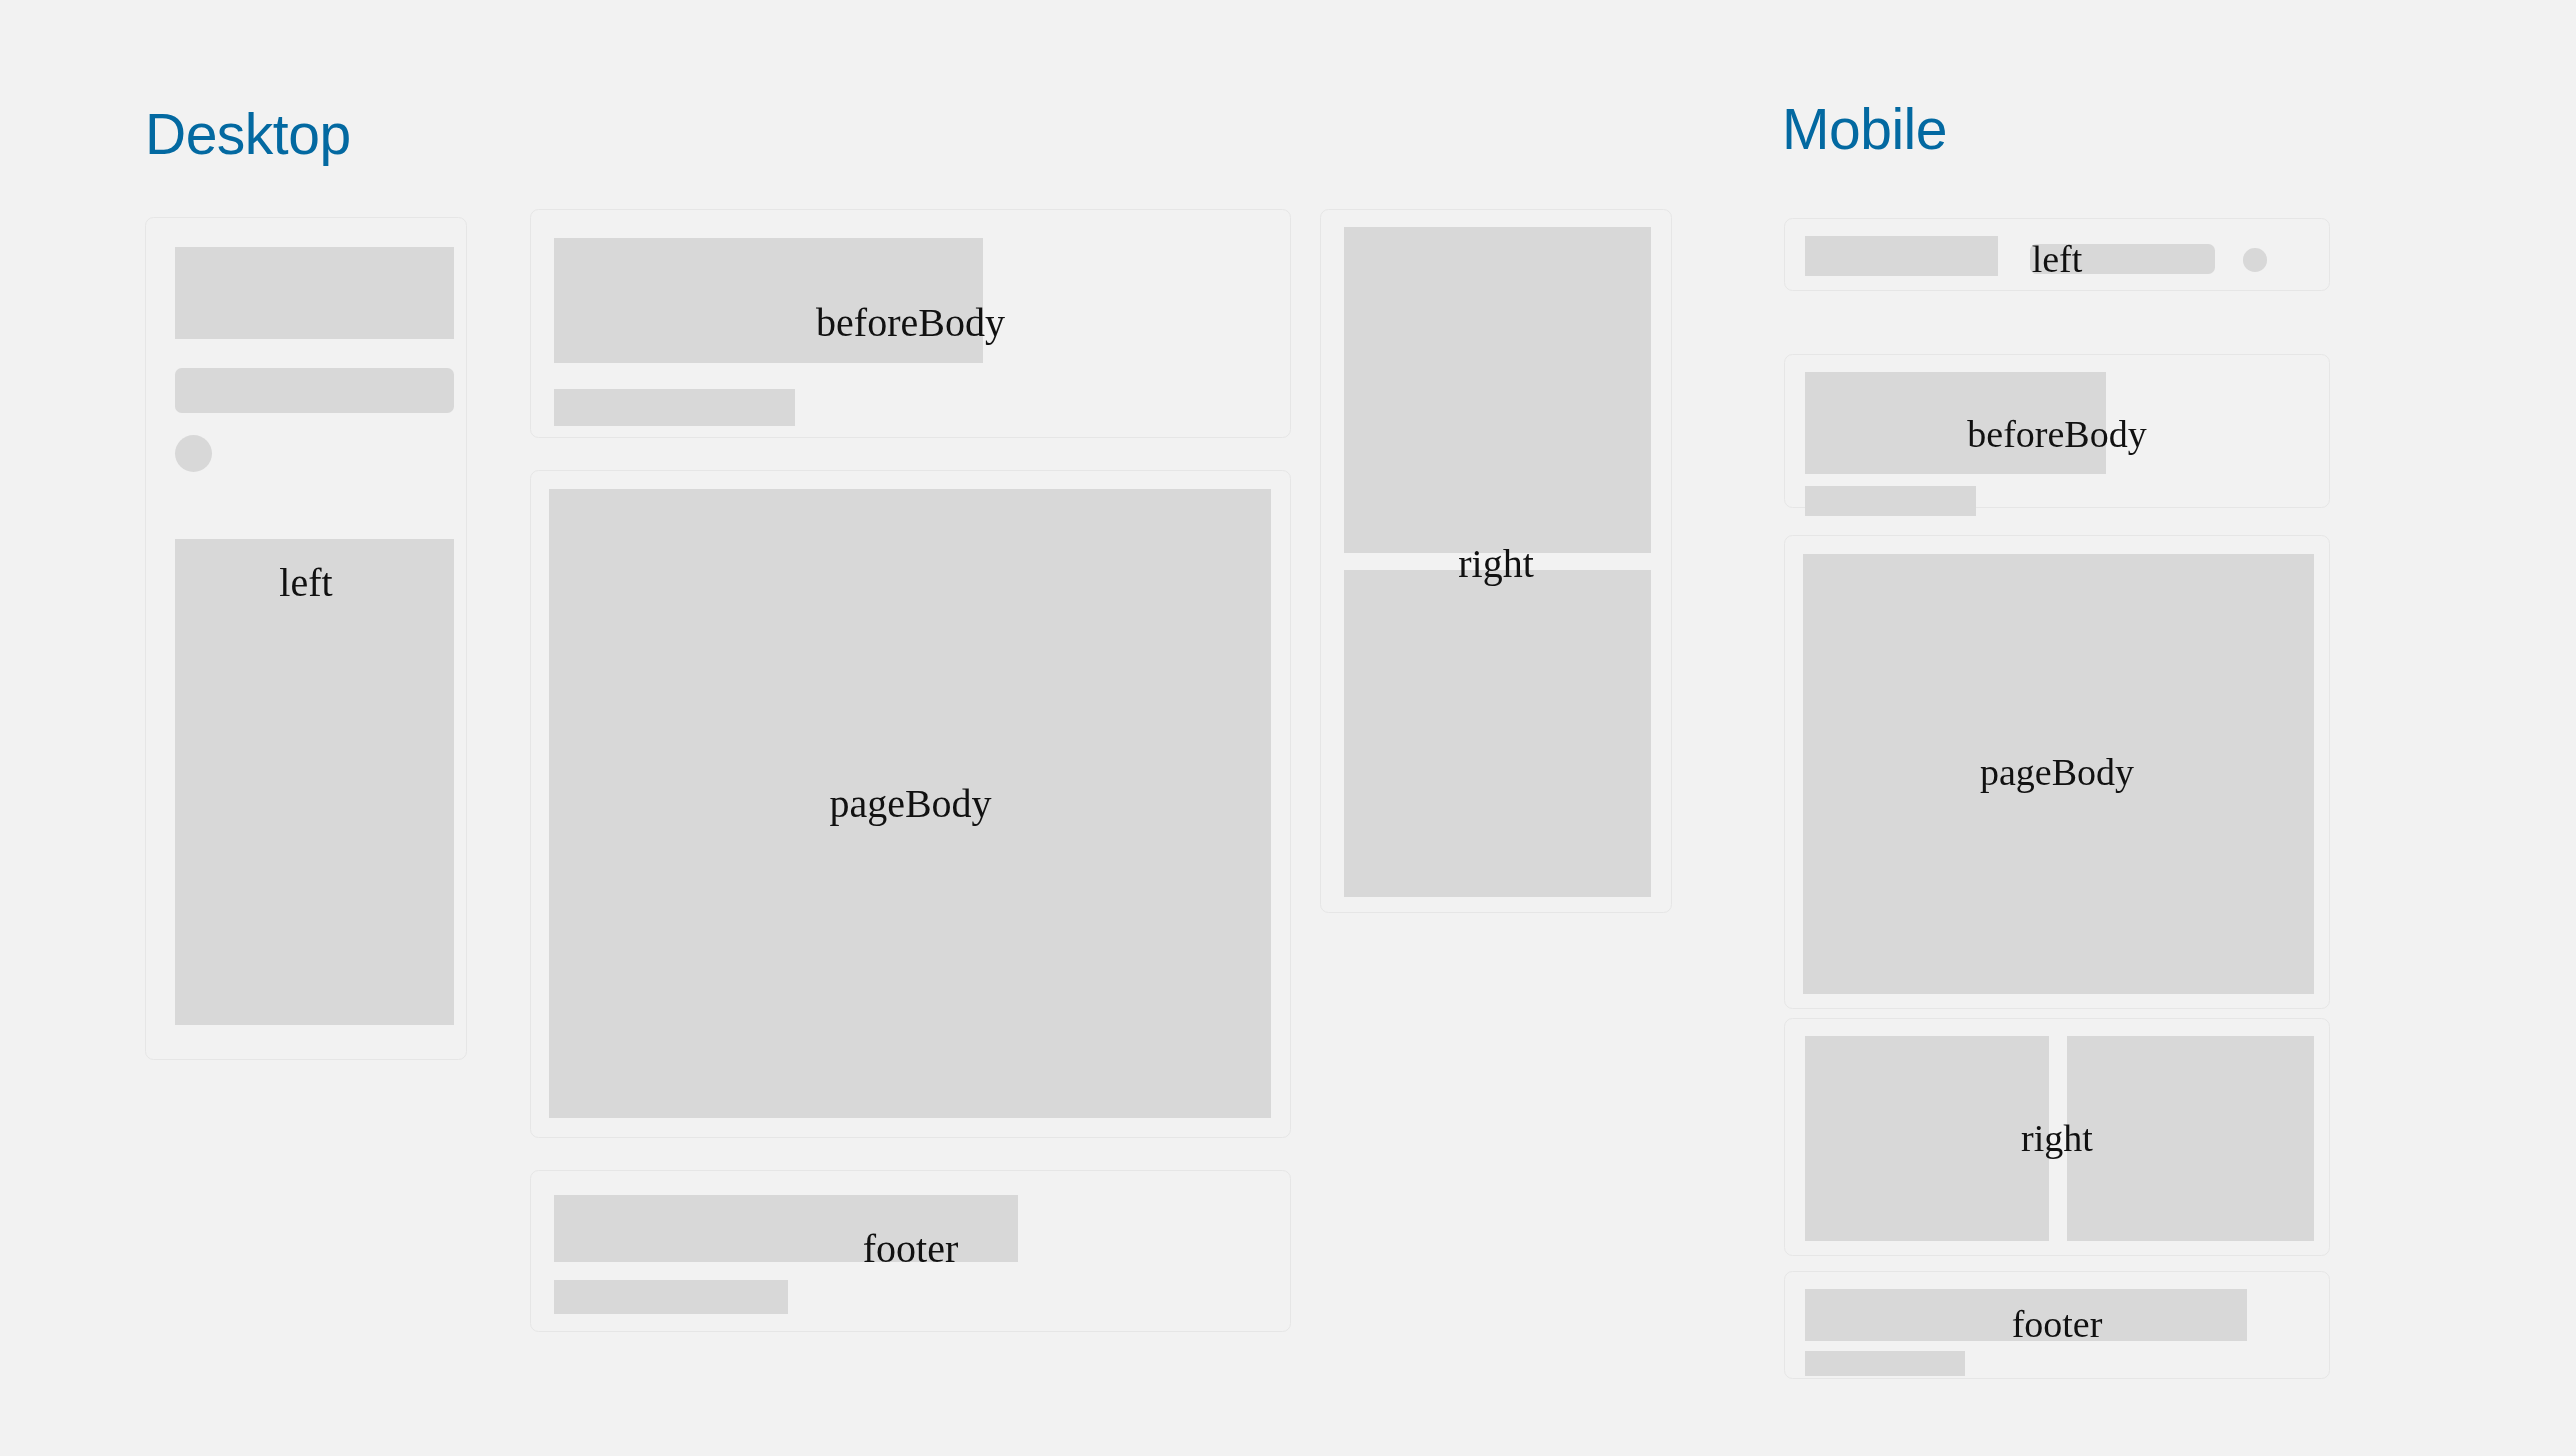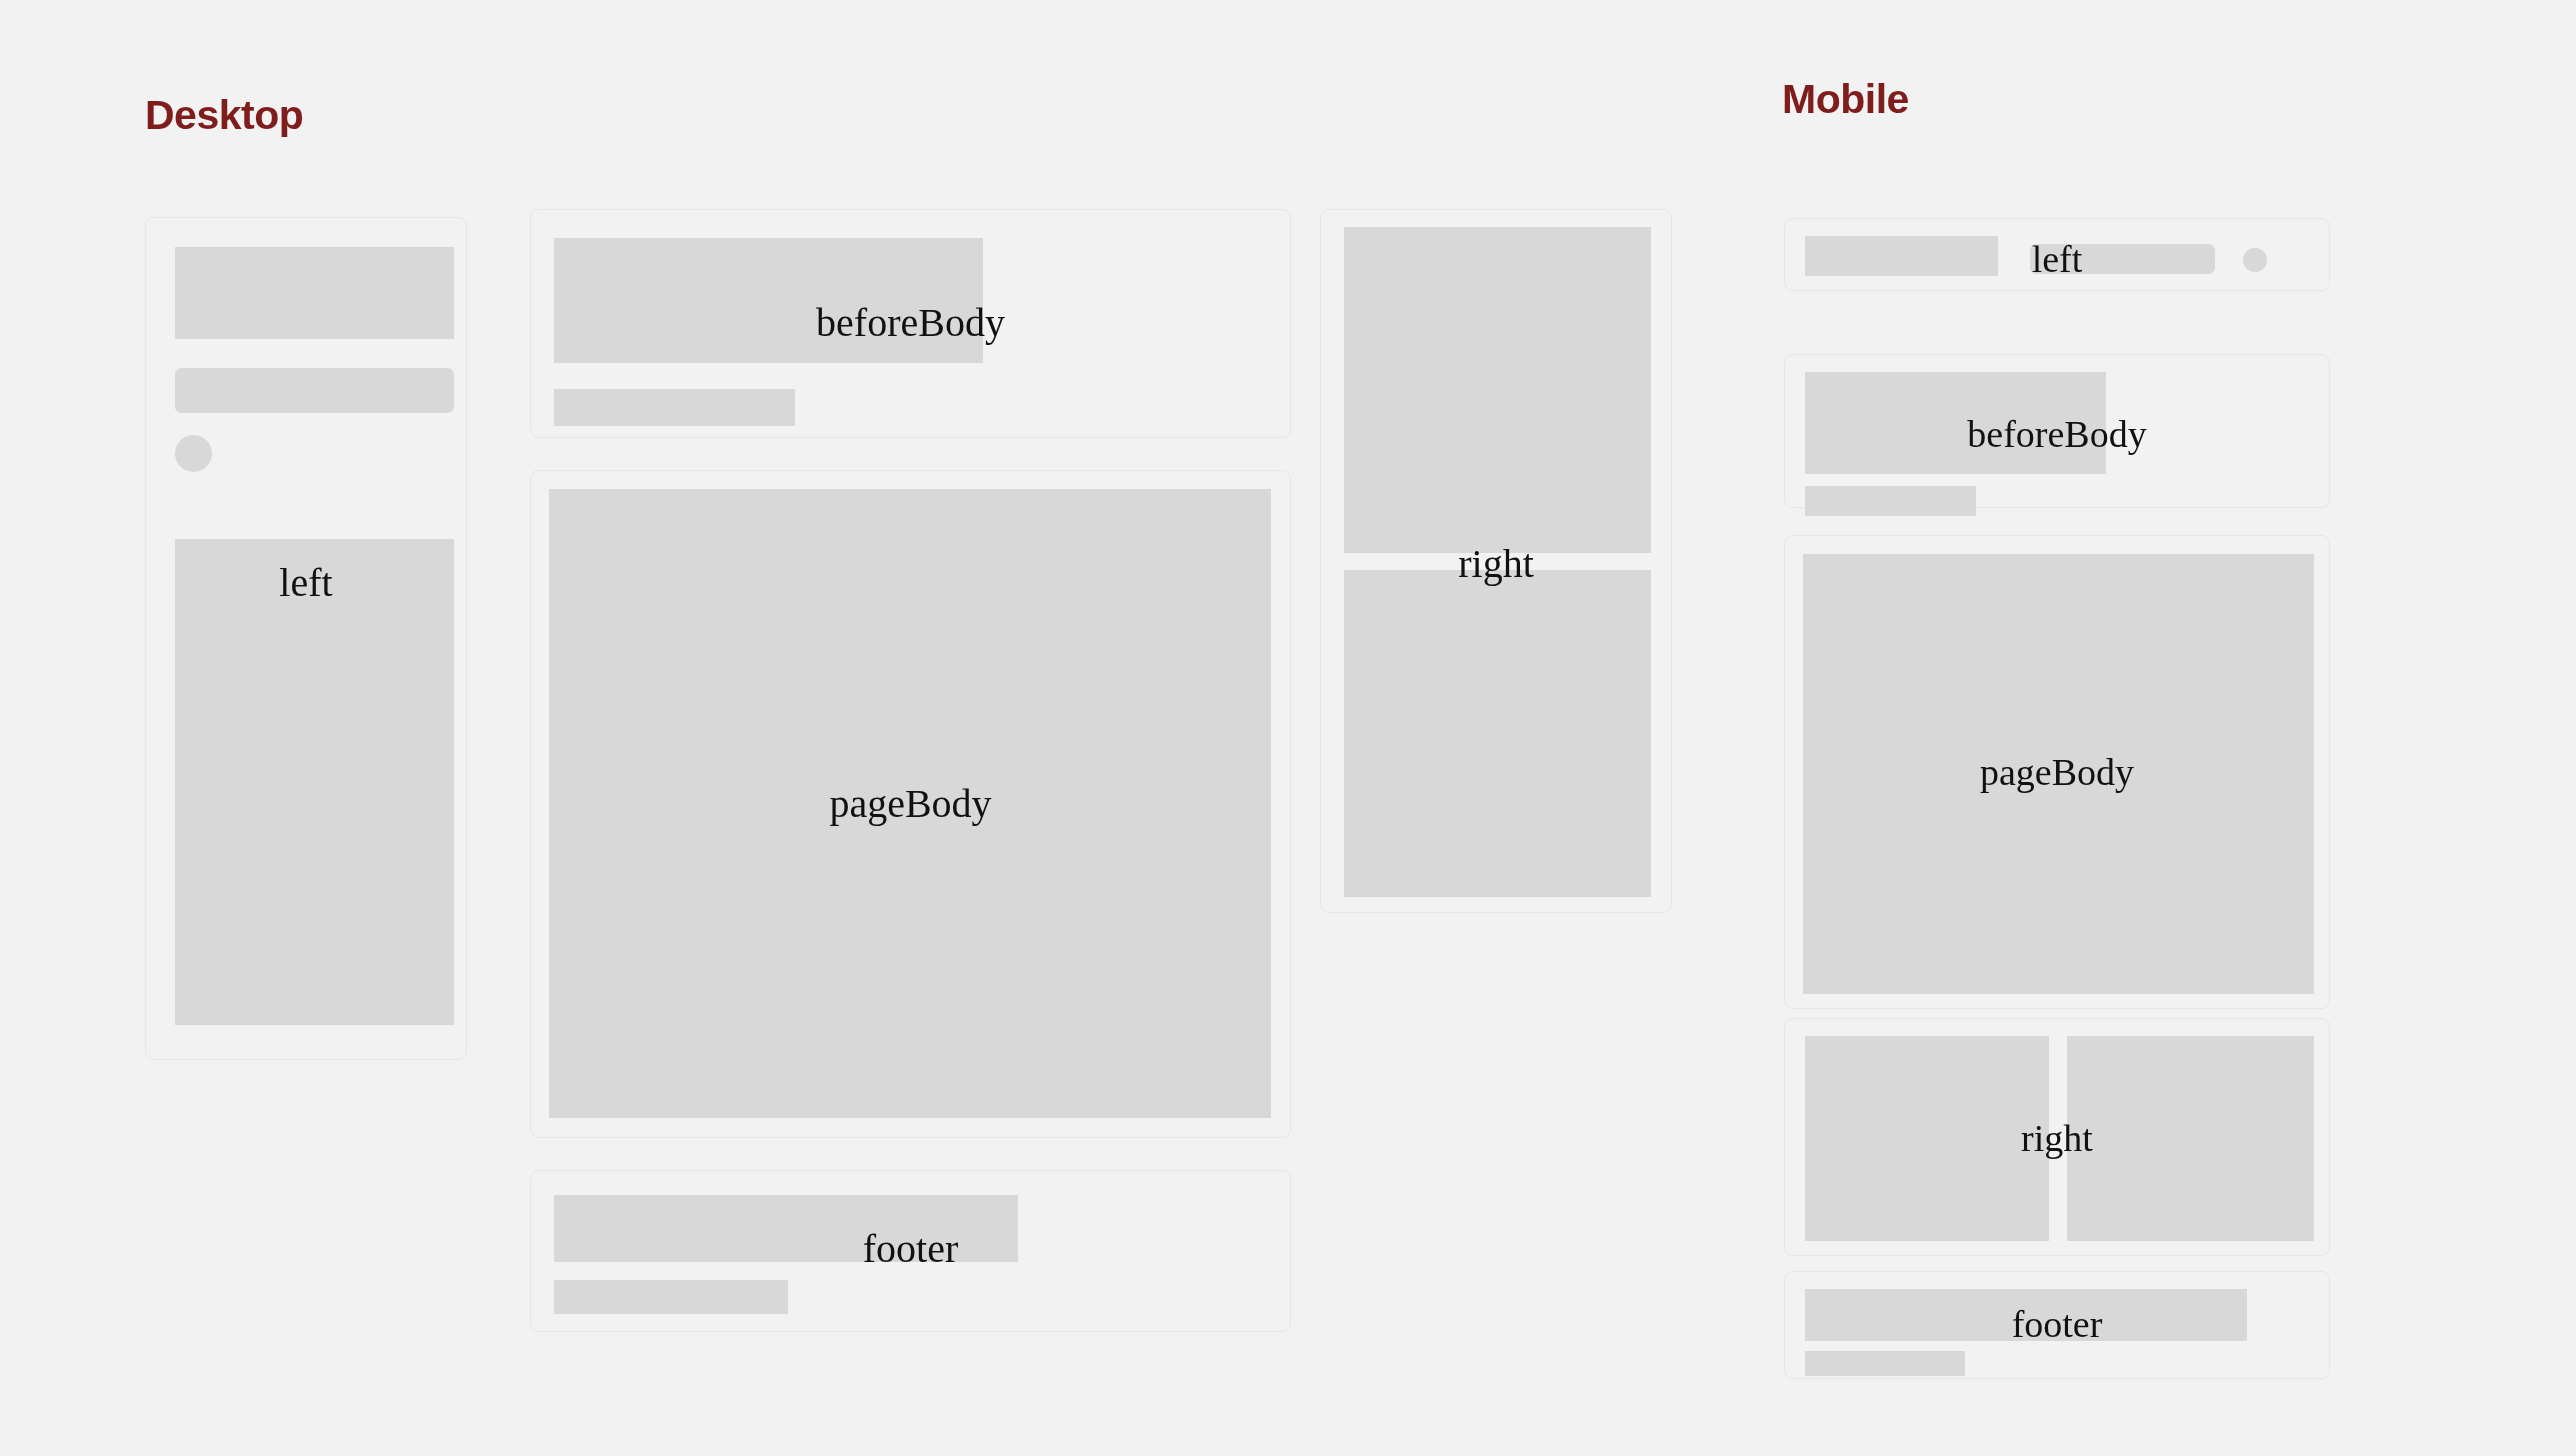--- a/index.html
+++ b/index.html
@@ -12,29 +12,29 @@
     background: #f2f2f2;
     font-family: "Liberation Sans", sans-serif;
     overflow: hidden;
     position: relative;
   }
 
   
   .section-heading {
     position: absolute;
     font-family: "Liberation Sans", sans-serif;
-    font-weight: bold;
-    font-size: 41px;
+    font-weight: normal;
+    font-size: 57px;
     line-height: 1;
-    color: #7f1d1d;
+    color: #0369a1;
     letter-spacing: -0.5px;
     white-space: nowrap;
   }
   #heading-desktop { left: 145px; top: 68px; }
-  #heading-mobile  { left: 1782px; top: 52px; }
+  #heading-mobile  { left: 1782px; top: 63px; }
 
   
   .panel {
     position: absolute;
     box-sizing: border-box;
     background: #f2f2f2;
     border: 1.9px solid #e6e6e6;
     border-radius: 8.5px;
   }
 

